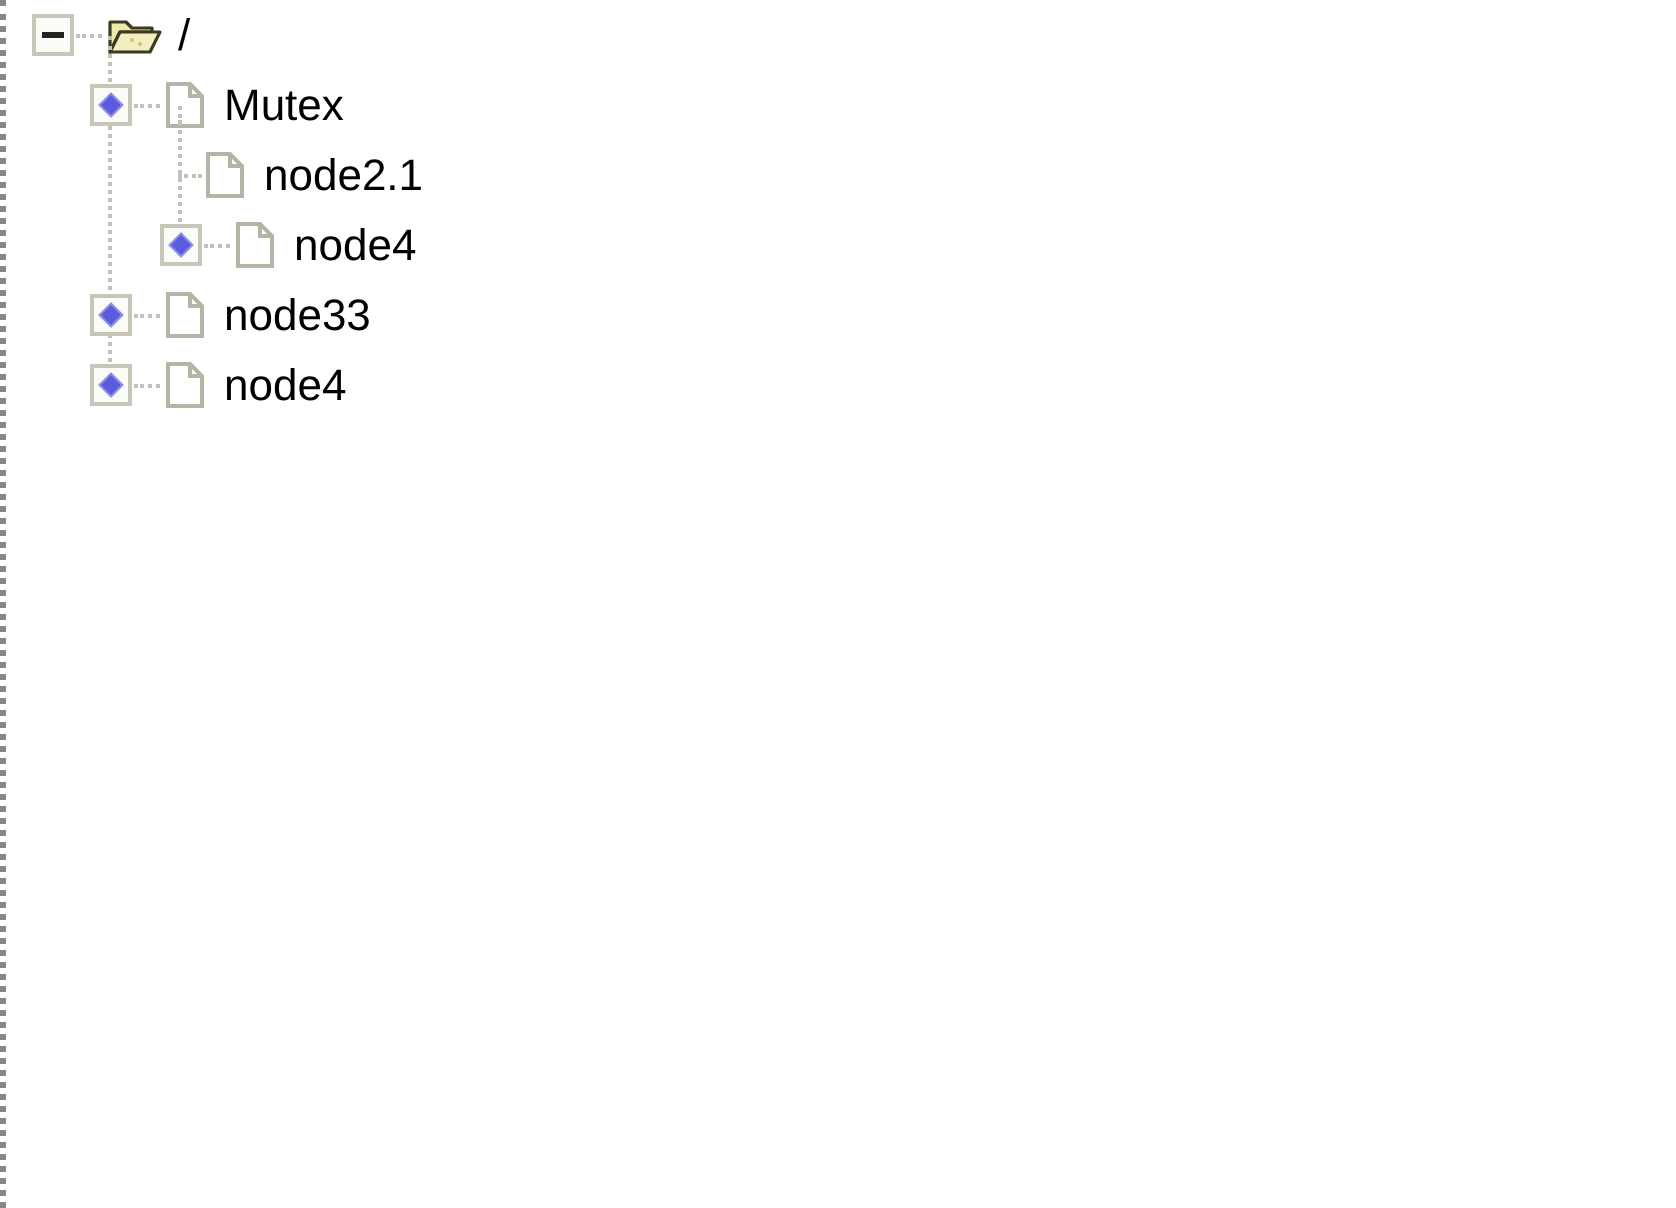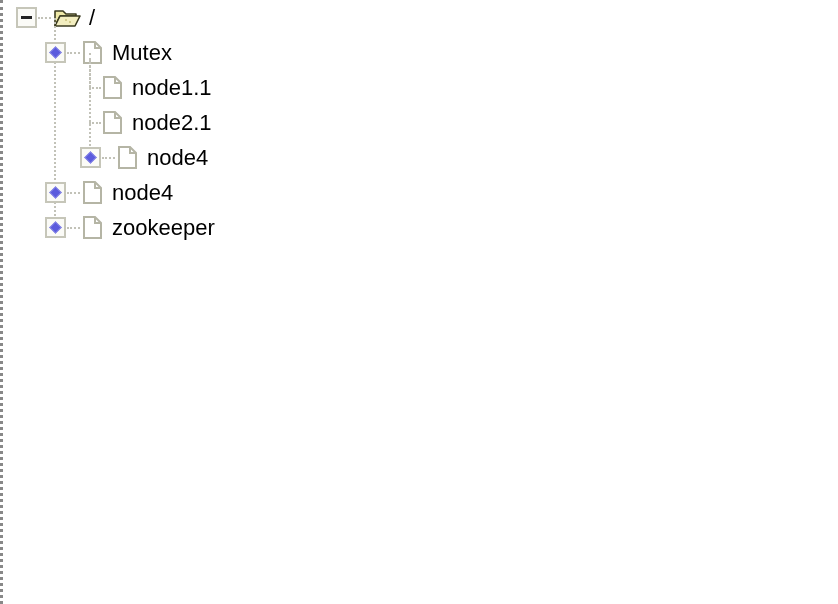--- a/index.html
+++ b/index.html
@@ -182,34 +182,20 @@
               <span class="node-icon">
                 <svg width="19" height="23" viewBox="0 0 19 23">
                   <path d="M1 1 H12 L18 7 V22 H1 Z" fill="#ffffff" stroke="#b5b5a5" stroke-width="2" stroke-linejoin="miter"></path>
                   <path d="M12 1 V7 H18" fill="none" stroke="#b5b5a5" stroke-width="2"></path>
                 </svg>
               </span>
               <span class="node-label">Mutex</span>
             </div>
           </li>
           <li class="tree-node depth-1">
-            <ul class="tree-children guide-2">
-              <li class="tree-node depth-2">
-                <div class="node-row">
-                  <span class="elbow"></span>
-                  <span class="node-icon">
-                    <svg width="19" height="23" viewBox="0 0 19 23">
-                      <path d="M1 1 H12 L18 7 V22 H1 Z" fill="#ffffff" stroke="#b5b5a5" stroke-width="2" stroke-linejoin="miter"></path>
-                      <path d="M12 1 V7 H18" fill="none" stroke="#b5b5a5" stroke-width="2"></path>
-                    </svg>
-                  </span>
-                  <span class="node-label">node1.1</span>
-                </div>
-              </li>
-            </ul>
           </li>
           <li class="tree-node depth-1">
             <ul class="tree-children guide-2">
               <li class="tree-node depth-2">
                 <div class="node-row">
                   <span class="elbow"></span>
                   <span class="node-icon">
                     <svg width="19" height="23" viewBox="0 0 19 23">
                       <path d="M1 1 H12 L18 7 V22 H1 Z" fill="#ffffff" stroke="#b5b5a5" stroke-width="2" stroke-linejoin="miter"></path>
                       <path d="M12 1 V7 H18" fill="none" stroke="#b5b5a5" stroke-width="2"></path>
@@ -236,32 +222,32 @@
           <li class="tree-node depth-1">
             <div class="node-row">
               <span class="toggle collapsed"></span>
               <span class="stub"></span>
               <span class="node-icon">
                 <svg width="19" height="23" viewBox="0 0 19 23">
                   <path d="M1 1 H12 L18 7 V22 H1 Z" fill="#ffffff" stroke="#b5b5a5" stroke-width="2" stroke-linejoin="miter"></path>
                   <path d="M12 1 V7 H18" fill="none" stroke="#b5b5a5" stroke-width="2"></path>
                 </svg>
               </span>
-              <span class="node-label">node4</span>
+              <span class="node-label">node33</span>
             </div>
           </li>
           <li class="tree-node depth-1">
             <div class="node-row">
               <span class="toggle collapsed"></span>
               <span class="stub"></span>
               <span class="node-icon">
                 <svg width="19" height="23" viewBox="0 0 19 23">
                   <path d="M1 1 H12 L18 7 V22 H1 Z" fill="#ffffff" stroke="#b5b5a5" stroke-width="2" stroke-linejoin="miter"></path>
                   <path d="M12 1 V7 H18" fill="none" stroke="#b5b5a5" stroke-width="2"></path>
                 </svg>
               </span>
-              <span class="node-label">zookeeper</span>
+              <span class="node-label">node4</span>
             </div>
           </li>
         </ul>
       </li>
     </ul>
 </div>
 
 </body></html>

